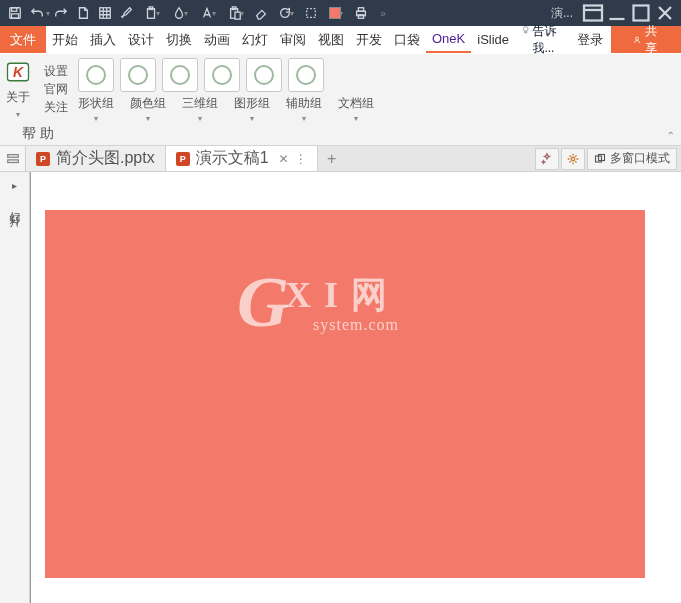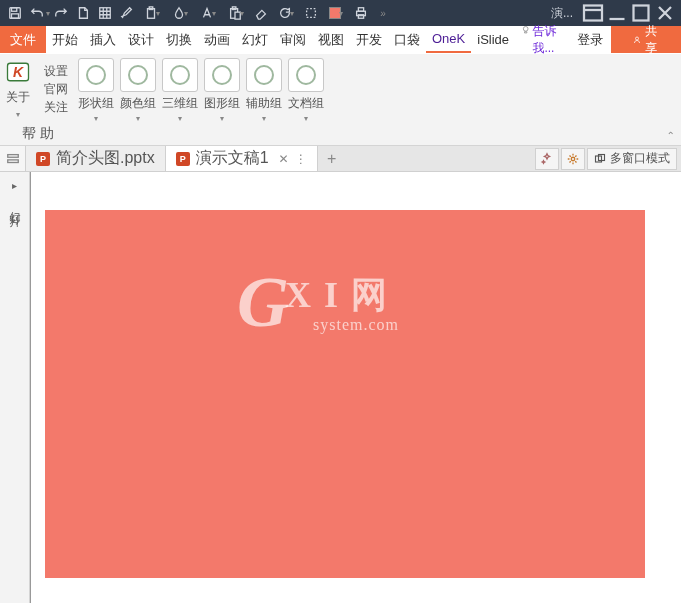--- a/index.html
+++ b/index.html
@@ -15,39 +15,39 @@
     .title-bar .doc-title { margin-left: auto; color: #cfd4dc; font-size: 12px; padding: 0 8px; }
     .title-bar .win-controls { display: flex; }
     .title-bar .win-btn { width: 24px; height: 24px; display: flex; align-items: center; justify-content: center; color: #cfd4dc; }
     
     
     .menu-bar { background: #fff; height: 28px; display: flex; align-items: stretch; border-bottom: 1px solid #fff; }
     .menu-tab { padding: 0 6px; display: flex; align-items: center; color: #333; font-size: 13px; cursor: pointer; white-space: nowrap; }
     .menu-tab.file { background: #f06a3f; color: #fff; font-weight: 500; padding: 0 10px; }
     .menu-tab.active { color: #4c1d95; border-bottom: 2px solid #f06a3f; }
     .menu-right { margin-left: auto; display: flex; align-items: center; }
-    .tellme { display: flex; align-items: flex-start; color: #6d28d9; padding: 0 6px; }
+    .tellme { display: flex; align-items: flex-start; color: #0f172a; padding: 0 6px; }
     .tellme svg { width: 14px; height: 14px; margin-right: 2px; }
     .login { padding: 0 8px; color: #333; }
     .share-btn { background: #f06a3f; color: #fff; padding: 0 22px; display: flex; align-items: center; height: 100%; }
     .share-btn svg { width: 12px; height: 12px; margin-right: 4px; }
     .share-more { background: #f06a3f; width: 14px; display: flex; align-items: center; justify-content: center; color: #fff; border-left: 1px solid rgba(255,255,255,0.3); }
     
     
     .ribbon { background: #f3f3f3; height: 92px; display: flex; align-items: stretch; border-bottom: 1px solid #d4d4d4; position: relative; }
     .ribbon-section { display: flex; flex-direction: column; align-items: center; padding: 4px 6px; }
     .ribbon-section.first { padding-left: 4px; }
     .ribbon-icon { width: 28px; height: 28px; margin-bottom: 2px; }
     .ribbon-section .lines { display: flex; flex-direction: column; align-items: center; font-size: 12px; color: #555; line-height: 16px; }
     .ribbon-section .line { padding: 1px 0; text-align: center; }
     .help-section { position: absolute; bottom: 2px; left: 22px; font-size: 14px; color: #555; letter-spacing: 4px; }
     .shapes-row { display: flex; padding: 4px 4px 0 4px; gap: 6px; }
     .shape-box { width: 36px; height: 34px; background: #fff; border: 1px solid #c8c8c8; border-radius: 3px; display: flex; align-items: center; justify-content: center; }
     .shape-circle { width: 20px; height: 20px; border: 2px solid #9fb89f; border-radius: 50%; }
-    .labels-row { display: flex; padding: 4px 4px 0 4px; gap: 6px; }
+    .labels-row { display: flex; padding: 4px 4px 0 4px; gap: 16px; }
     .label-col { width: 36px; display: flex; flex-direction: column; align-items: center; font-size: 12px; color: #555; line-height: 15px; }
     .label-col .group-caret { font-size: 8px; color: #888; }
     .ribbon-collapse { position: absolute; right: 6px; bottom: 4px; font-size: 10px; color: #888; }
     
     
     .doc-tabs { height: 26px; background: #e6e6e6; display: flex; align-items: stretch; border-bottom: 1px solid #d0d0d0; }
     .doc-icon-sq { width: 26px; display: flex; align-items: center; justify-content: center; border-right: 1px solid #d0d0d0; background: #f5f5f5; }
     .doc-tab { display: flex; align-items: center; padding: 0 10px; border-right: 1px solid #d0d0d0; gap: 6px; background: #eee; }
     .doc-tab.active { background: #fff; }
     .doc-tab .pp-icon { width: 14px; height: 14px; background: #d04726; border-radius: 2px; display: flex; align-items: center; justify-content: center; color: #fff; font-size: 9px; font-weight: bold; }

